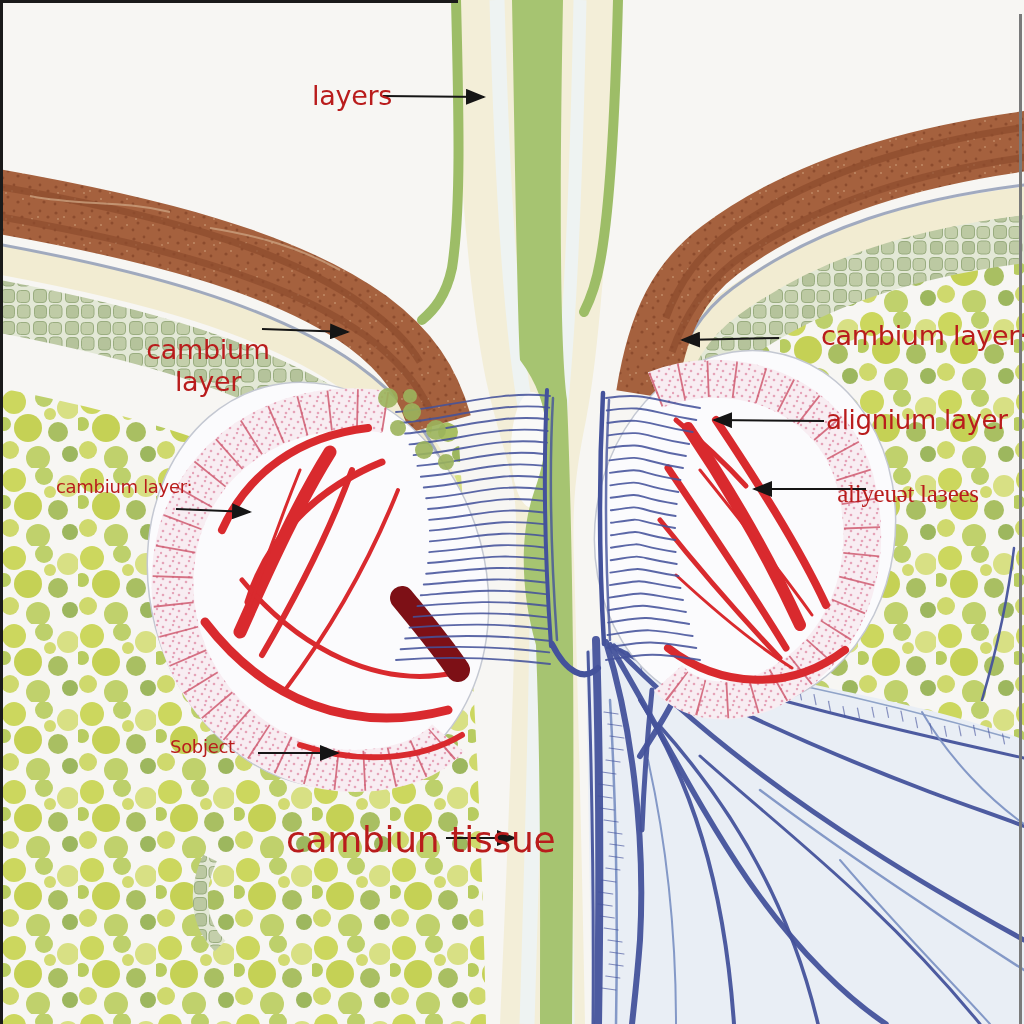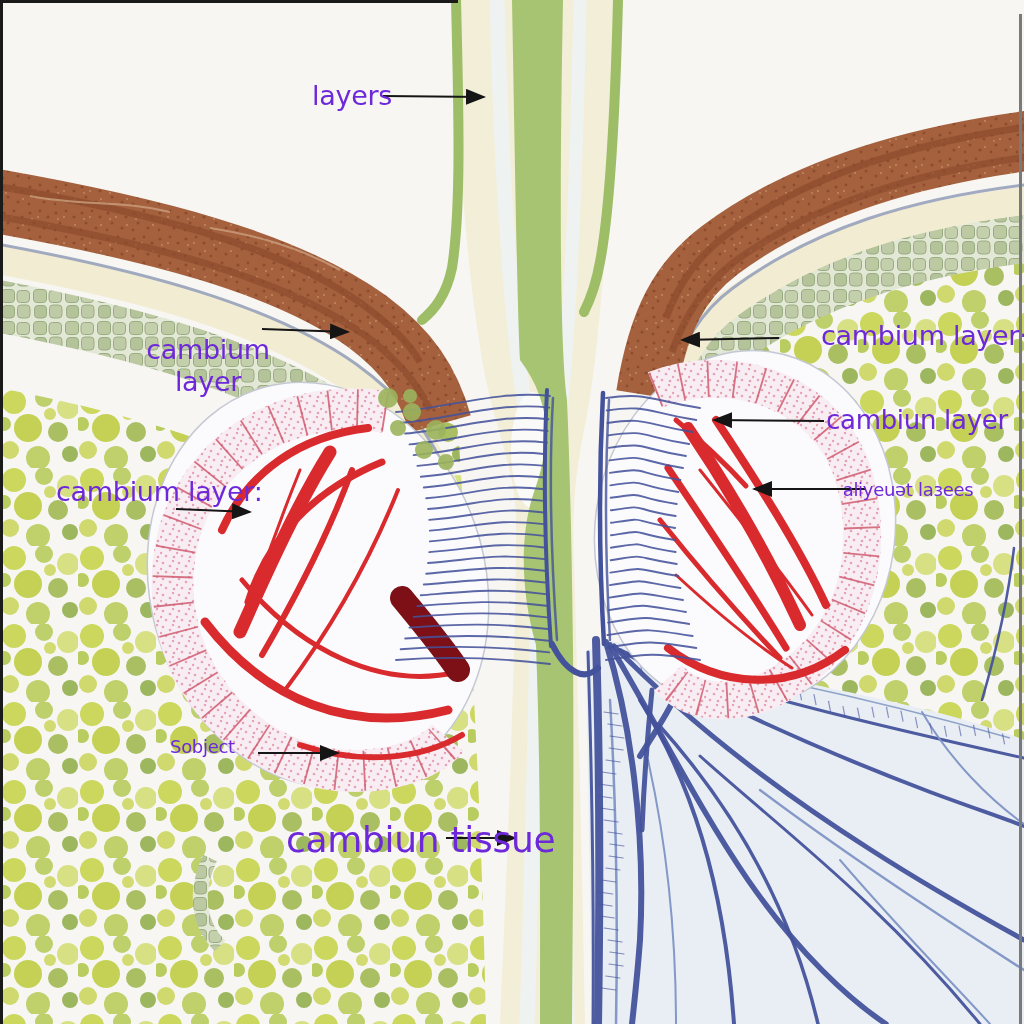--- a/index.html
+++ b/index.html
@@ -1,27 +1,27 @@
 <!DOCTYPE html>
 <html><head>
 <meta charset="utf-8">
 <style>
   html,body{margin:0;padding:0;background:#e8e8e8;}
   .stage{position:relative;width:1024px;height:1024px;background:#f7f6f3;overflow:hidden;
          font-family:"DejaVu Sans",sans-serif;}
   .stage svg{position:absolute;left:0;top:0;}
-  .label{position:absolute;color:#6d28d9;font-weight:500;letter-spacing:-0.3px;
+  .label{position:absolute;color:#b91c1c;font-weight:500;letter-spacing:-0.3px;
          line-height:1.18;white-space:nowrap;}
   .label.wrap{white-space:normal;text-align:center;margin-top:28px;}
   .lb-layers{left:312px;top:80px;font-size:27px;}
   .lb-camb-tl{left:126px;top:306px;width:164px;font-size:27px;}
   .lb-camb-r{left:779px;top:320px;font-size:27px;margin-left:42px;}
   .lb-alignium{left:826px;top:405px;font-size:26px;}
-  .lb-aliyeual{left:836px;top:451px;width:144px;font-size:18px;}
-  .lb-camb-ml{left:56px;top:476px;font-size:27px;}
+  .lb-aliyeual{left:836px;top:451px;width:144px;font-size:25px;font-family:Liberation Serif, serif;}
+  .lb-camb-ml{left:56px;top:476px;font-size:18px;}
   .lb-sobject{left:170px;top:736px;font-size:18px;text-align:center;}
   .lb-tissue{left:286px;top:819px;font-size:36px;}
 </style>
 </head>
 <body>
 
 <div class="stage">
 <svg width="1024" height="1024" viewBox="0 0 1024 1024">
   <defs>
     <pattern id="pDots" width="78" height="78" patternUnits="userSpaceOnUse">
@@ -291,18 +291,18 @@
     <line x1="866" y1="489" x2="754" y2="489" marker-end="url(#arrow)"></line>
     <line x1="176" y1="509" x2="250" y2="512" marker-end="url(#arrow)"></line>
     <line x1="258" y1="753" x2="338" y2="753" marker-end="url(#arrow)"></line>
     <line x1="446" y1="838" x2="515" y2="838" marker-end="url(#arrow)"></line>
   </g>
 </svg>
 
 <div class="label lb-layers">layers</div>
 <div class="label lb-camb-tl wrap">cambium layer</div>
 <div class="label lb-camb-r">cambium layer·</div>
-<div class="label lb-alignium">cambiun layer</div>
+<div class="label lb-alignium">alignium layer</div>
 <div class="label lb-aliyeual wrap">aliyeuət laɜees</div>
 <div class="label lb-camb-ml">cambium layer:</div>
 <div class="label lb-sobject">Sobject</div>
 <div class="label lb-tissue">cambiun tissue</div>
 </div>
 
 </body></html>

